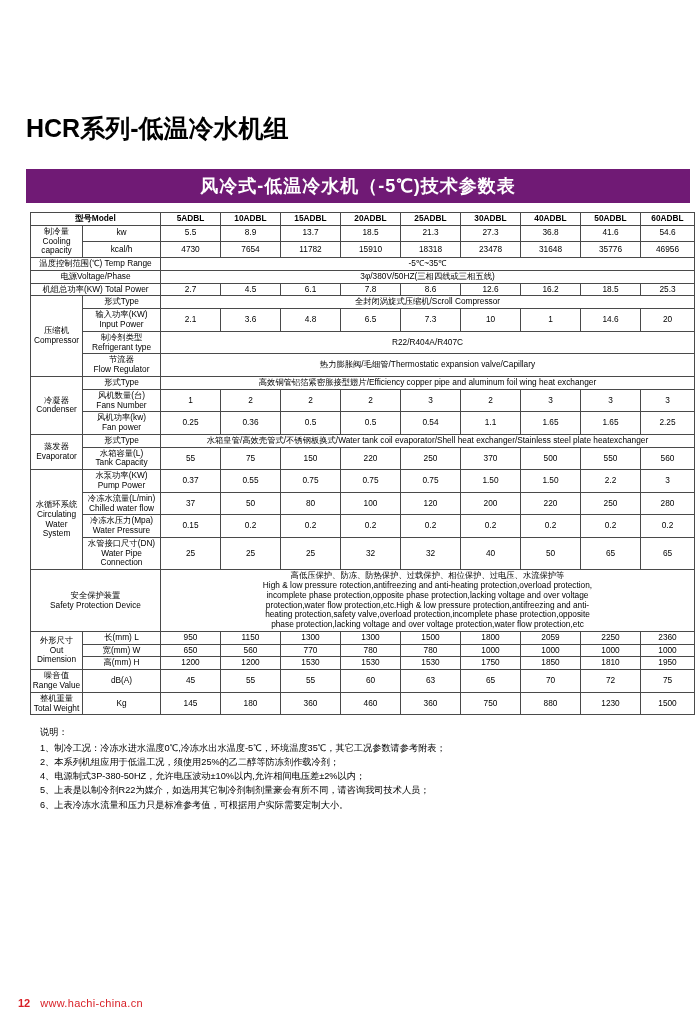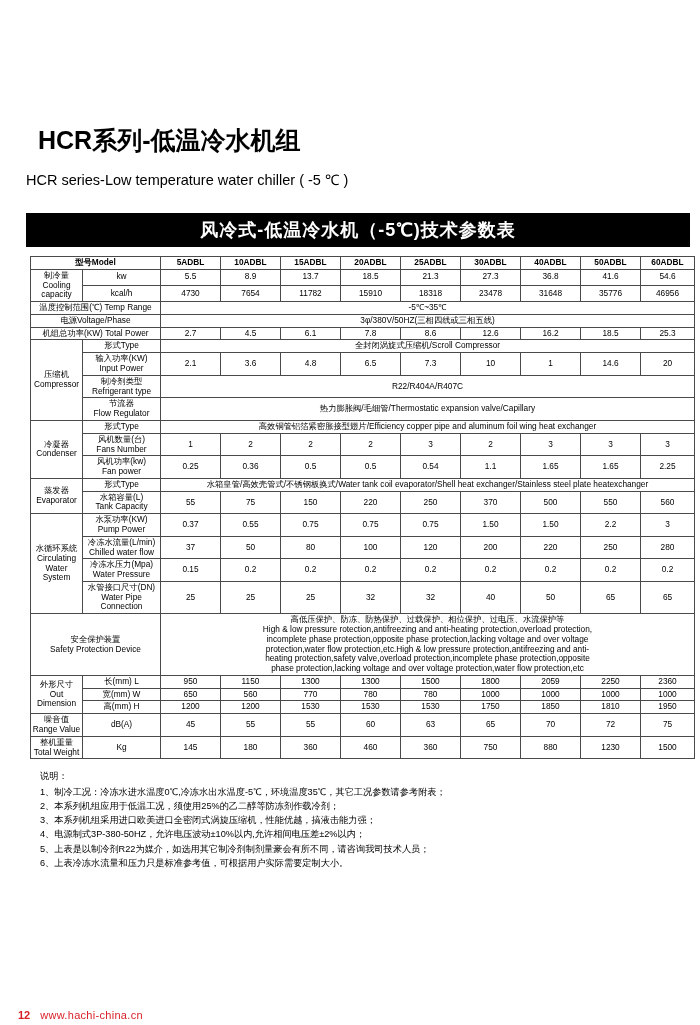--- a/index.html
+++ b/index.html
@@ -5,27 +5,27 @@
   html,body{margin:0;padding:0;}
   body{
     width:700px;height:1025px;background:#ffffff;
     font-family:"Liberation Sans", sans-serif;
     color:#000;
     -webkit-font-smoothing:antialiased;
   }
   .page{position:relative;width:700px;height:1025px;box-sizing:border-box;padding:0 18px;}
   .title-cn{
     font-size:25px;font-weight:bold;letter-spacing:0px;
-    margin:12px;padding:112px 0 0 8px;color:#000;
+    margin:0;padding:112px 0 0 8px;color:#000;
   }
   .title-en{
     font-size:14.5px;font-weight:normal;margin:6px 0 0 0;padding-left:8px;color:#000;
   }
   .banner{
-    margin:24px 0 0 8px;width:664px;height:34px;background:#000000;
+    margin:24px 0 0 8px;width:664px;height:34px;background:#701a75;
     display:flex;align-items:center;justify-content:center;
   }
   .banner span{color:#fff;font-size:18px;font-weight:bold;letter-spacing:1px;}
   table.spec{
     margin:9px 0 0 12px;width:664px;border-collapse:collapse;
     table-layout:fixed;
   }
   table.spec td{
     border:1px solid #4a4a4a;
     font-size:8.3px;line-height:1.18;
@@ -48,21 +48,20 @@
   }
   .pg{color:#d81f26;font-size:11px;font-weight:bold;}
   .url{color:#d81f26;font-size:11px;letter-spacing:0.3px;}
 </style>
 </head>
 <body>
 
 <div class="page">
 
   <h1 class="title-cn">HCR系列-低温冷水机组</h1>
-  <div class="title-en">HCR series-Low temperature water chiller ( -5 ℃ )</div>
 
   <div class="banner">
     <span>风冷式-低温冷水机（-5℃)技术参数表</span>
   </div>
 
   <table class="spec">
     <colgroup>
       <col style="width:52px">
         <col style="width:78px">
         <col style="width:60px">
@@ -357,21 +356,20 @@
         <td>1230</td>
         <td>1500</td>
       </tr>
     </tbody>
   </table>
 
   <div class="notes">
     <div class="nt-title">说明：</div>
     <div>1、制冷工况：冷冻水进水温度0℃,冷冻水出水温度-5℃，环境温度35℃，其它工况参数请参考附表；</div>
     <div>2、本系列机组应用于低温工况，须使用25%的乙二醇等防冻剂作载冷剂；</div>
-    <div>3、本系列机组采用进口欧美进口全密闭式涡旋压缩机，性能优越，搞液击能力强；</div>
     <div>4、电源制式3P-380-50HZ，允许电压波动±10%以内,允许相间电压差±2%以内；</div>
     <div>5、上表是以制冷剂R22为媒介，如选用其它制冷剂制剂量豪会有所不同，请咨询我司技术人员；</div>
     <div>6、上表冷冻水流量和压力只是标准参考值，可根据用户实际需要定制大小。</div>
   </div>
 
   <div class="footer">
     <span class="pg">12</span>
     <span class="url">www.hachi-china.cn</span>
   </div>
 

